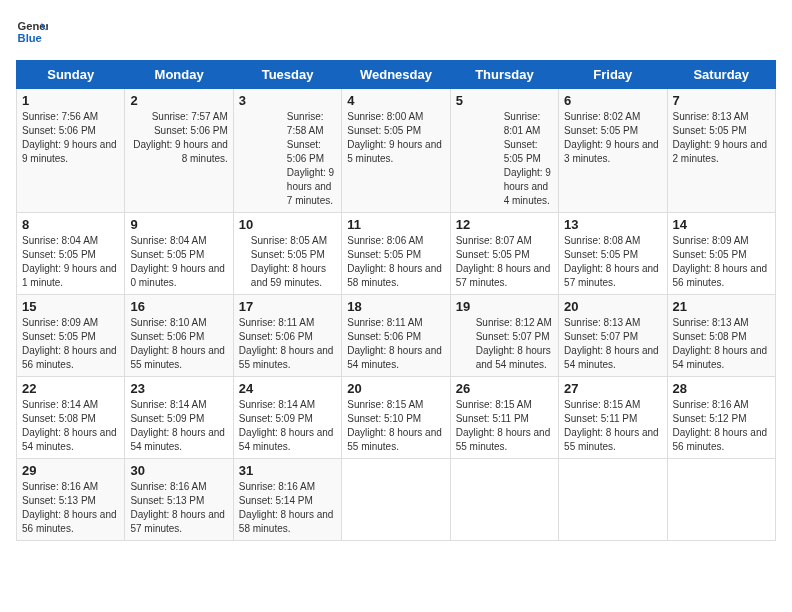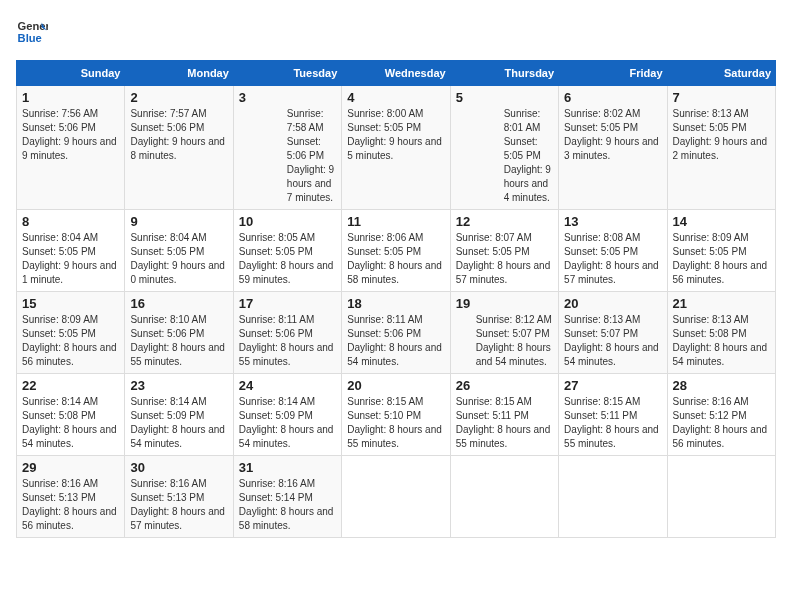--- a/index.html
+++ b/index.html
@@ -37,22 +37,22 @@
     }
     table {
       width: 100%;
       border-collapse: collapse;
       font-size: 11px;
     }
     thead tr th {
       background: #1565c0;
       color: #fff;
       padding: 6px 4px;
-      text-align: right;
-      font-size: 11px;
+      text-align: center;
+      font-size: 13px;
       font-weight: bold;
       border: 1px solid #1565c0;
     }
     tbody tr td {
       vertical-align: top;
       padding: 4px 5px;
       border: 1px solid #ddd;
       min-height: 80px;
       background: #fff;
       width: calc(100% / 7);
@@ -109,21 +109,21 @@
   <tbody id="calendar-body">
       <tr>
         <td>
           <span class="day-num">1</span>
           <div class="day-info" style="white-space: pre-line;">Sunrise: 7:56 AM
 Sunset: 5:06 PM
 Daylight: 9 hours and 9 minutes.</div>
         </td>
         <td>
           <span class="day-num">2</span>
-          <div class="day-info" style="white-space: pre-line;">Sunrise: 7:57 AM
+          <div class="day-info" style="white-space: pre-line; text-align: right;">Sunrise: 7:57 AM
 Sunset: 5:06 PM
 Daylight: 9 hours and 8 minutes.</div>
         </td>
         <td>
           <span class="day-num">3</span>
           <div class="day-info" style="white-space: pre-line; margin-left: 48px;">Sunrise: 7:58 AM
 Sunset: 5:06 PM
 Daylight: 9 hours and 7 minutes.</div>
         </td>
         <td>
@@ -159,21 +159,21 @@
 Daylight: 9 hours and 1 minute.</div>
         </td>
         <td>
           <span class="day-num">9</span>
           <div class="day-info" style="white-space: pre-line;">Sunrise: 8:04 AM
 Sunset: 5:05 PM
 Daylight: 9 hours and 0 minutes.</div>
         </td>
         <td>
           <span class="day-num">10</span>
-          <div class="day-info" style="white-space: pre-line;">Sunrise: 8:05 AM
+          <div class="day-info" style="white-space: pre-line; margin-left: 12px;">Sunrise: 8:05 AM
 Sunset: 5:05 PM
 Daylight: 8 hours and 59 minutes.</div>
         </td>
         <td>
           <span class="day-num">11</span>
           <div class="day-info" style="white-space: pre-line;">Sunrise: 8:06 AM
 Sunset: 5:05 PM
 Daylight: 8 hours and 58 minutes.</div>
         </td>
         <td>

